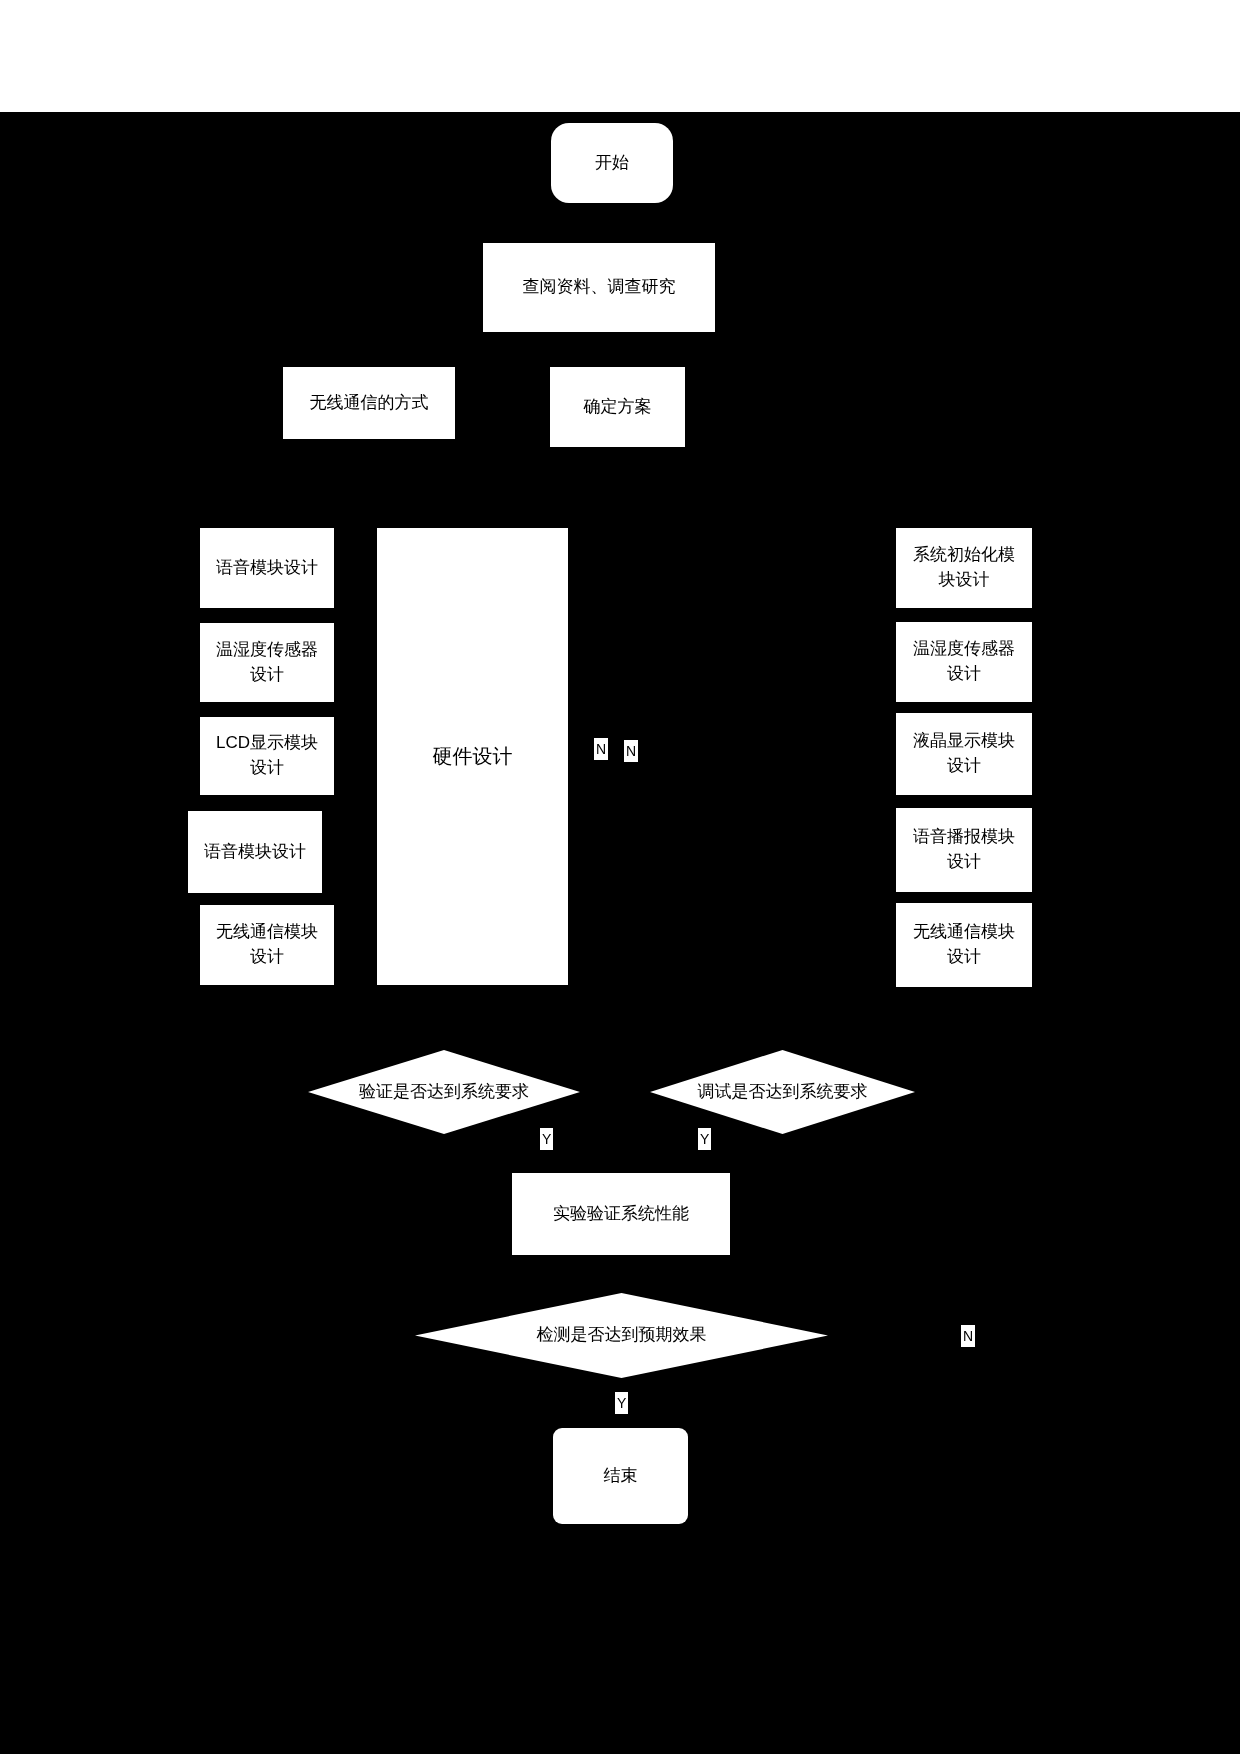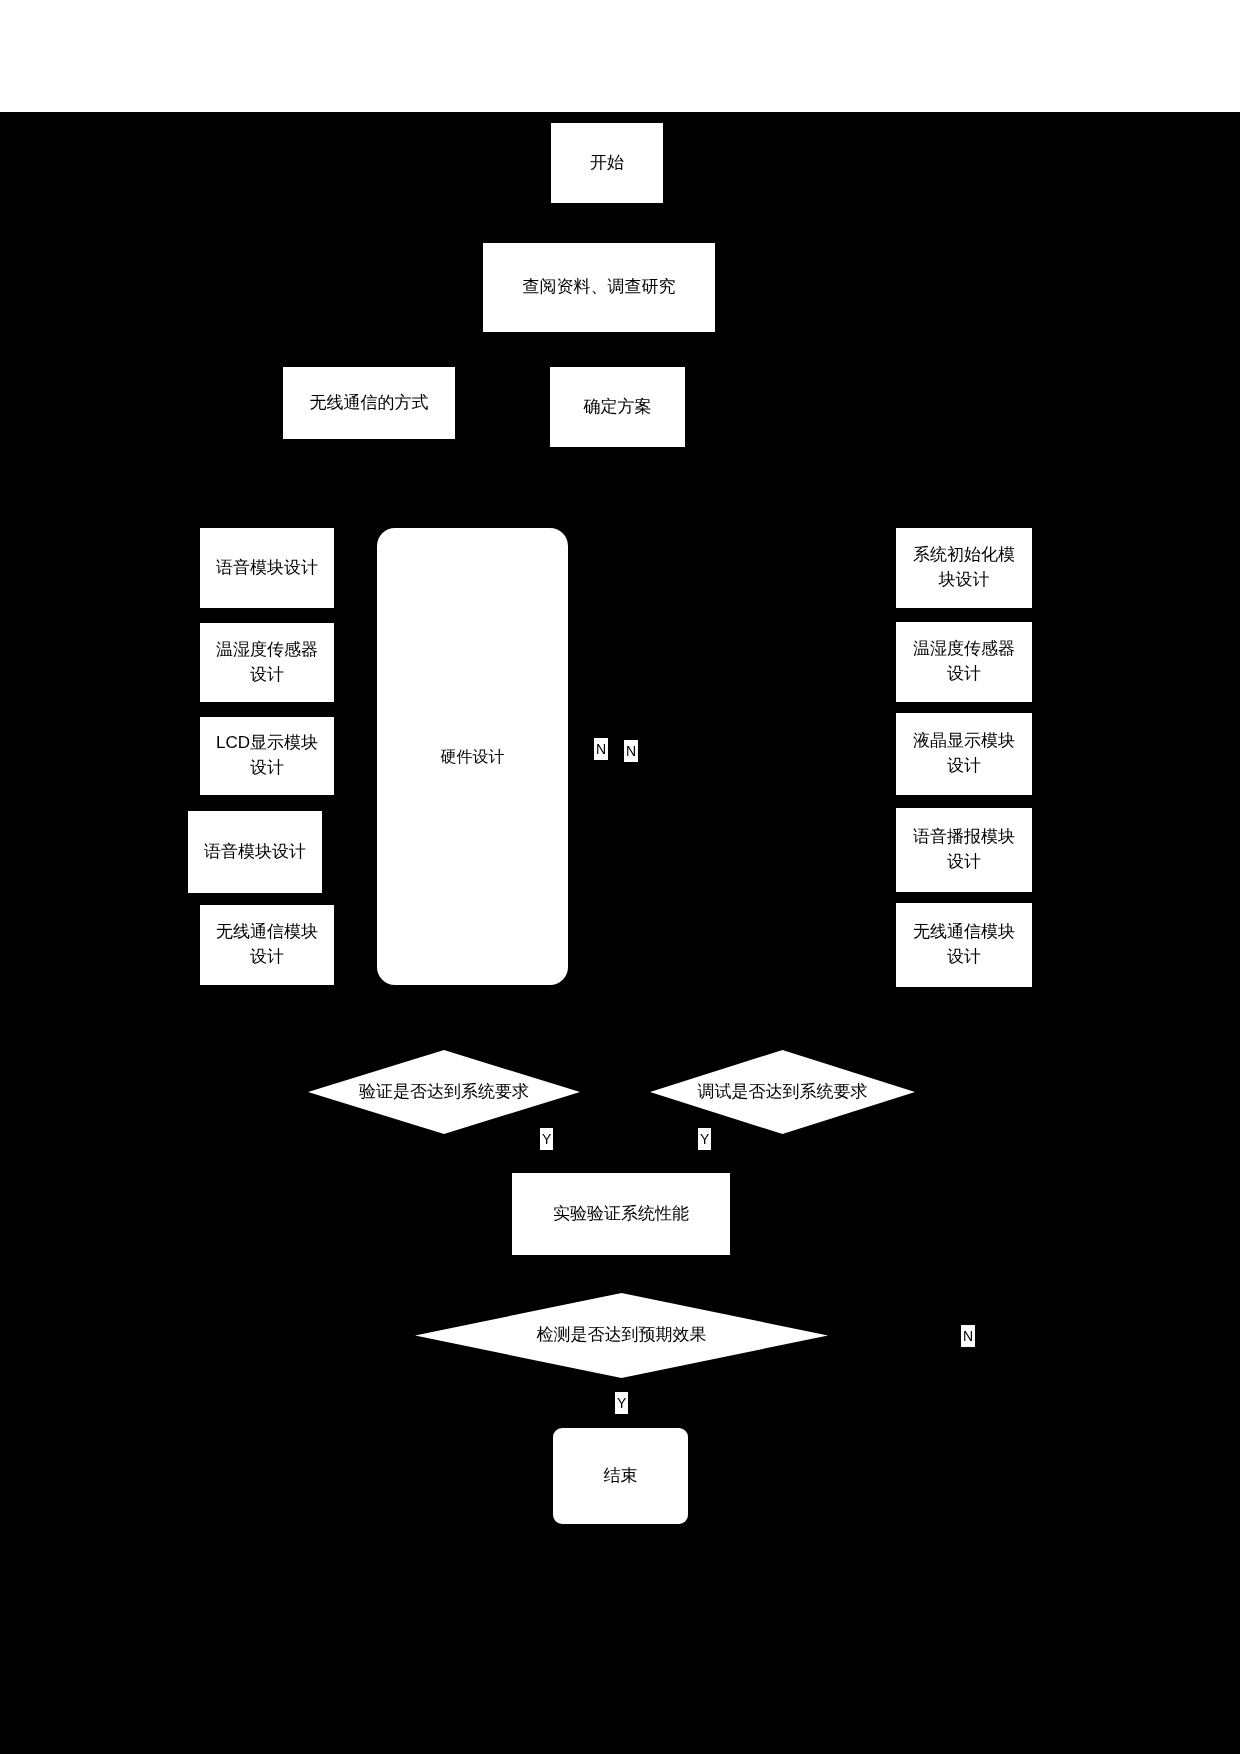--- a/index.html
+++ b/index.html
@@ -24,38 +24,38 @@
     text-align:center;
     font-size:17px;
     line-height:1.45;
     box-sizing:border-box;
   }
   .pad { padding:4px 10px; }
   .diamond {
     clip-path: polygon(50% 0%, 100% 50%, 50% 100%, 0% 50%);
     white-space:nowrap;
   }
-  .big { font-size:16px;border-radius:18px; }
+  .big { font-size:20px; }
   .chip {
     position:absolute;
     background:#ffffff;
     color:#000000;
     font-size:14px;
     line-height:1;
     padding:4px 2px;
     text-align:center;
   }
 </style>
 </head>
 <body>
 
 <div id="page">
   <div id="top-margin"></div>
 
-  <div class="node" style="left:551px; top:123px; width:112px; height:80px;">开始</div>
+  <div class="node" style="left:551px; top:123px; width:122px; height:80px;border-radius:18px;">开始</div>
 
   <div class="node" style="left:483px; top:243px; width:232px; height:89px;">查阅资料、调查研究</div>
 
   <div class="node" style="left:283px; top:367px; width:172px; height:72px;">无线通信的方式</div>
 
   <div class="node" style="left:550px; top:367px; width:135px; height:80px;">确定方案</div>
 
   <div class="node pad" style="left:200px; top:528px; width:134px; height:80px;">语音模块设计</div>
 
   <div class="node pad" style="left:200px; top:623px; width:134px; height:79px;">温湿度传感器设计</div>

